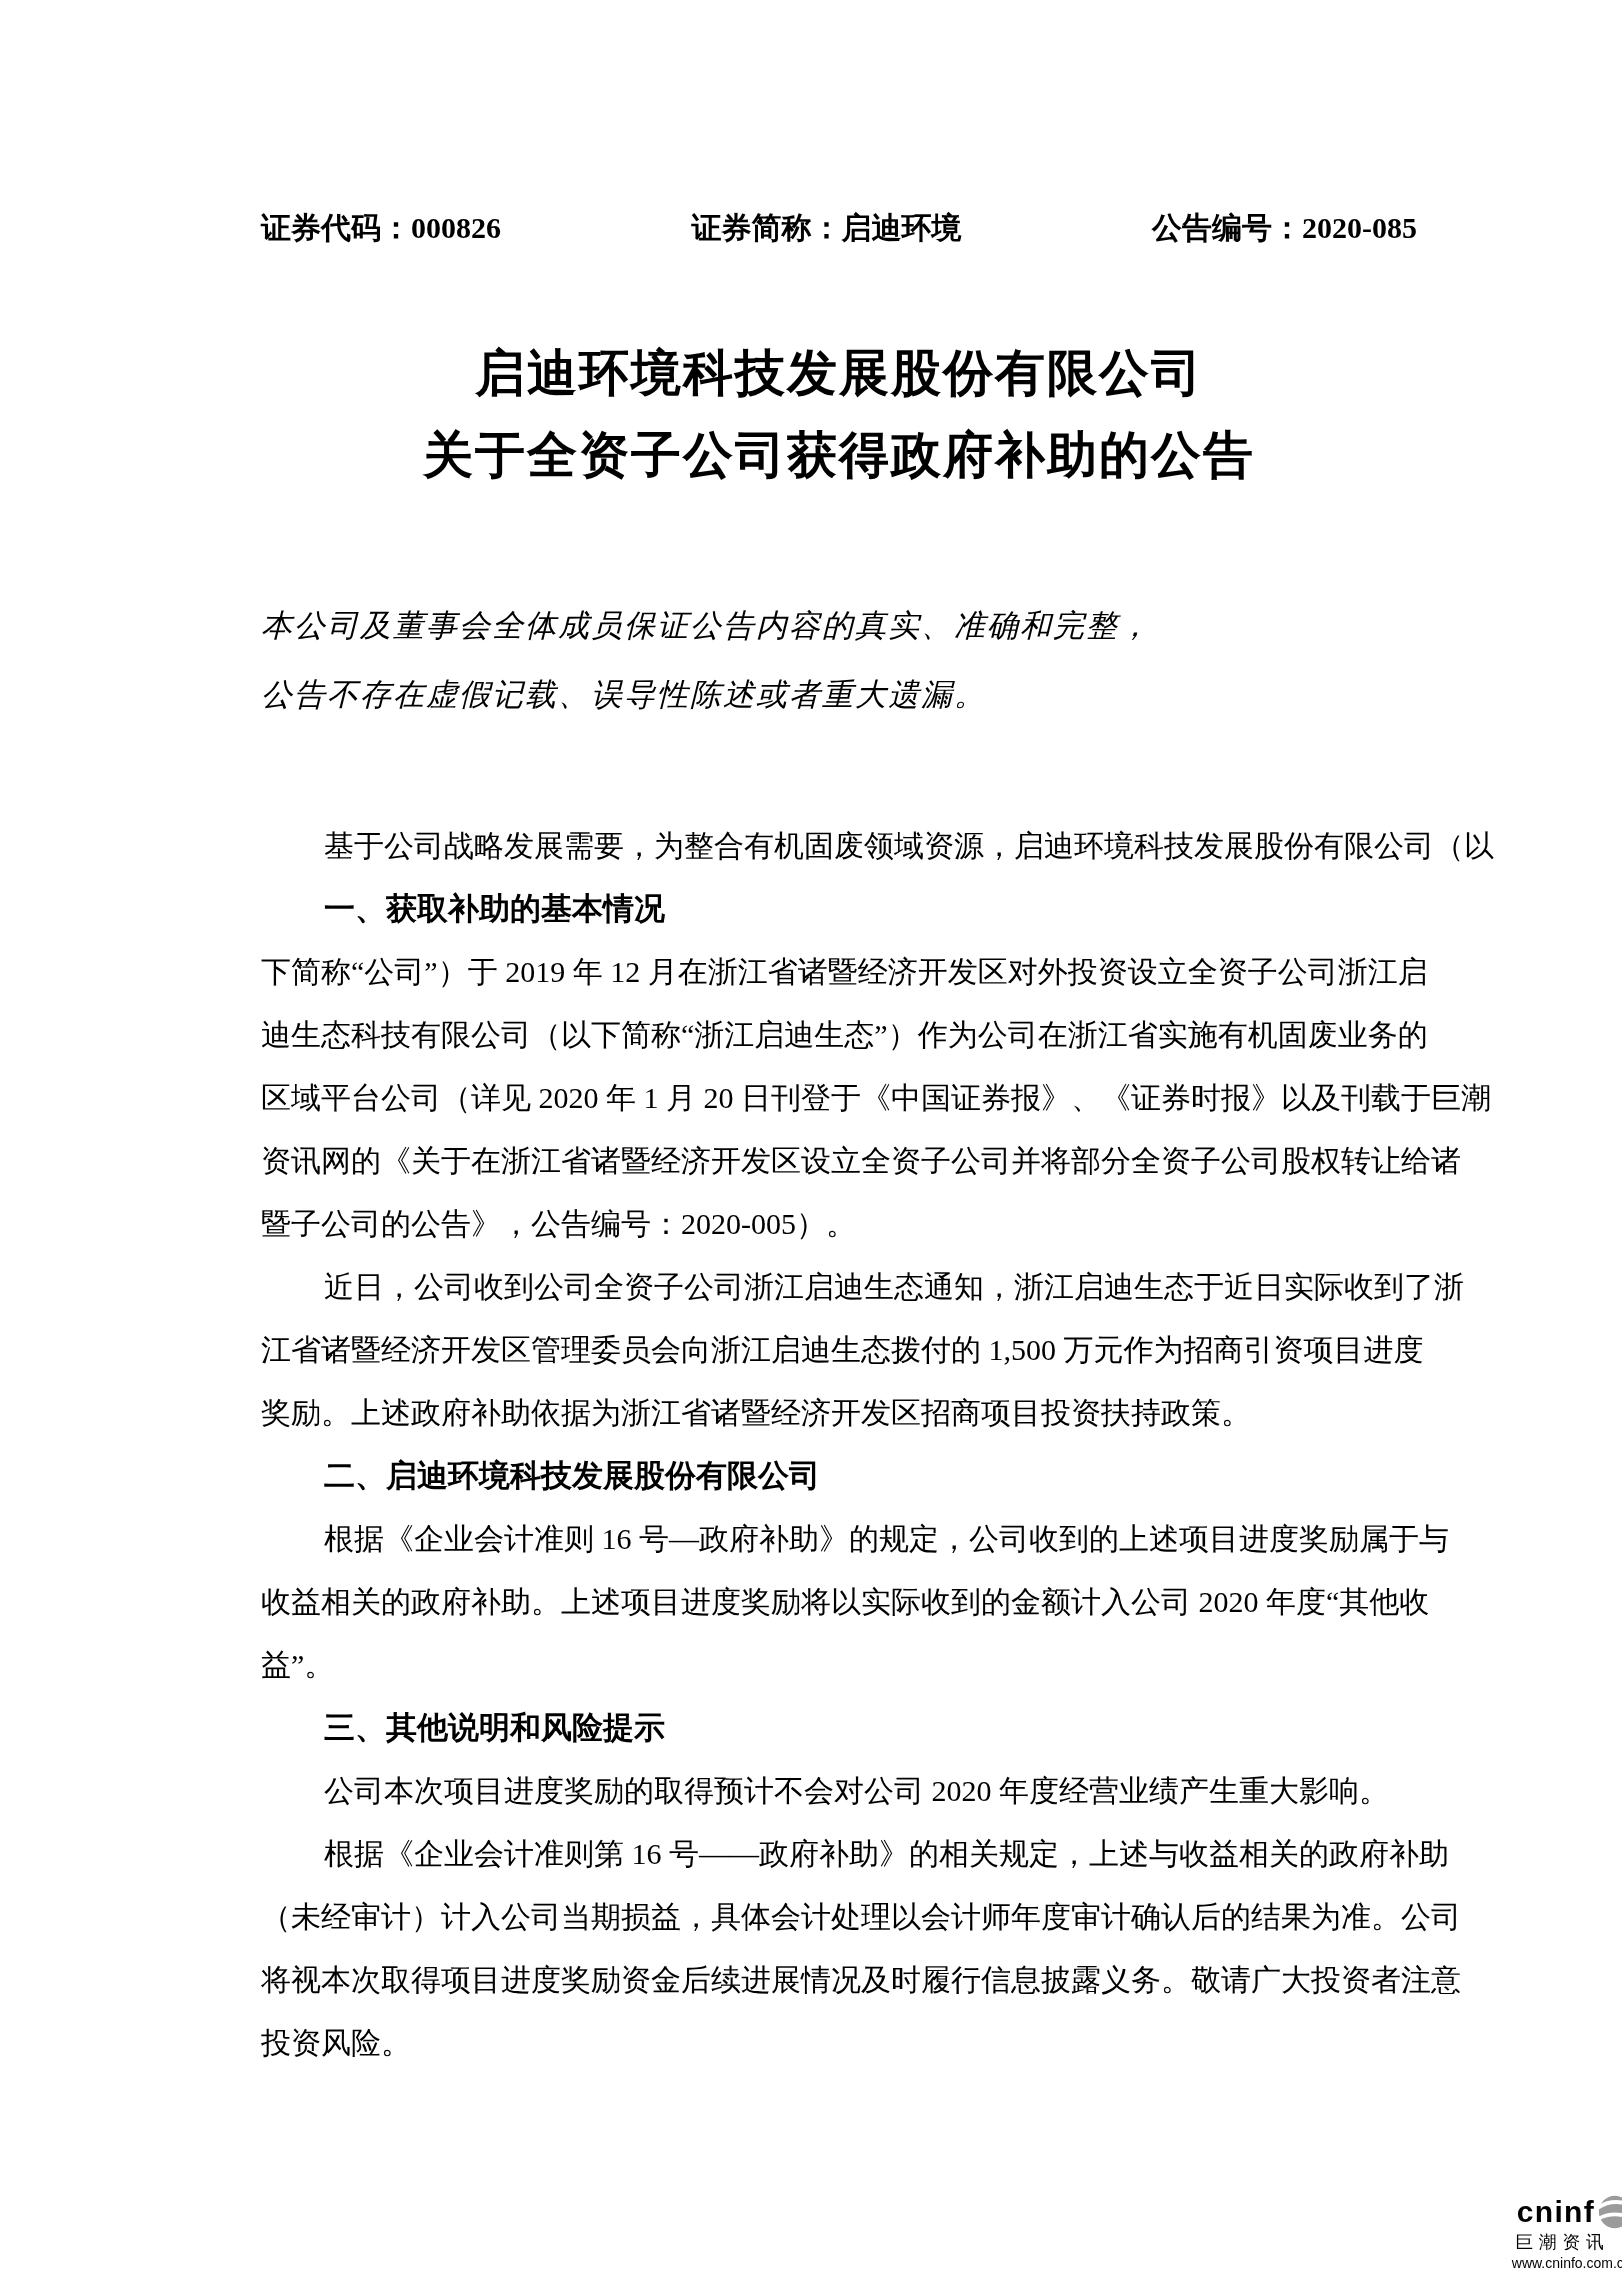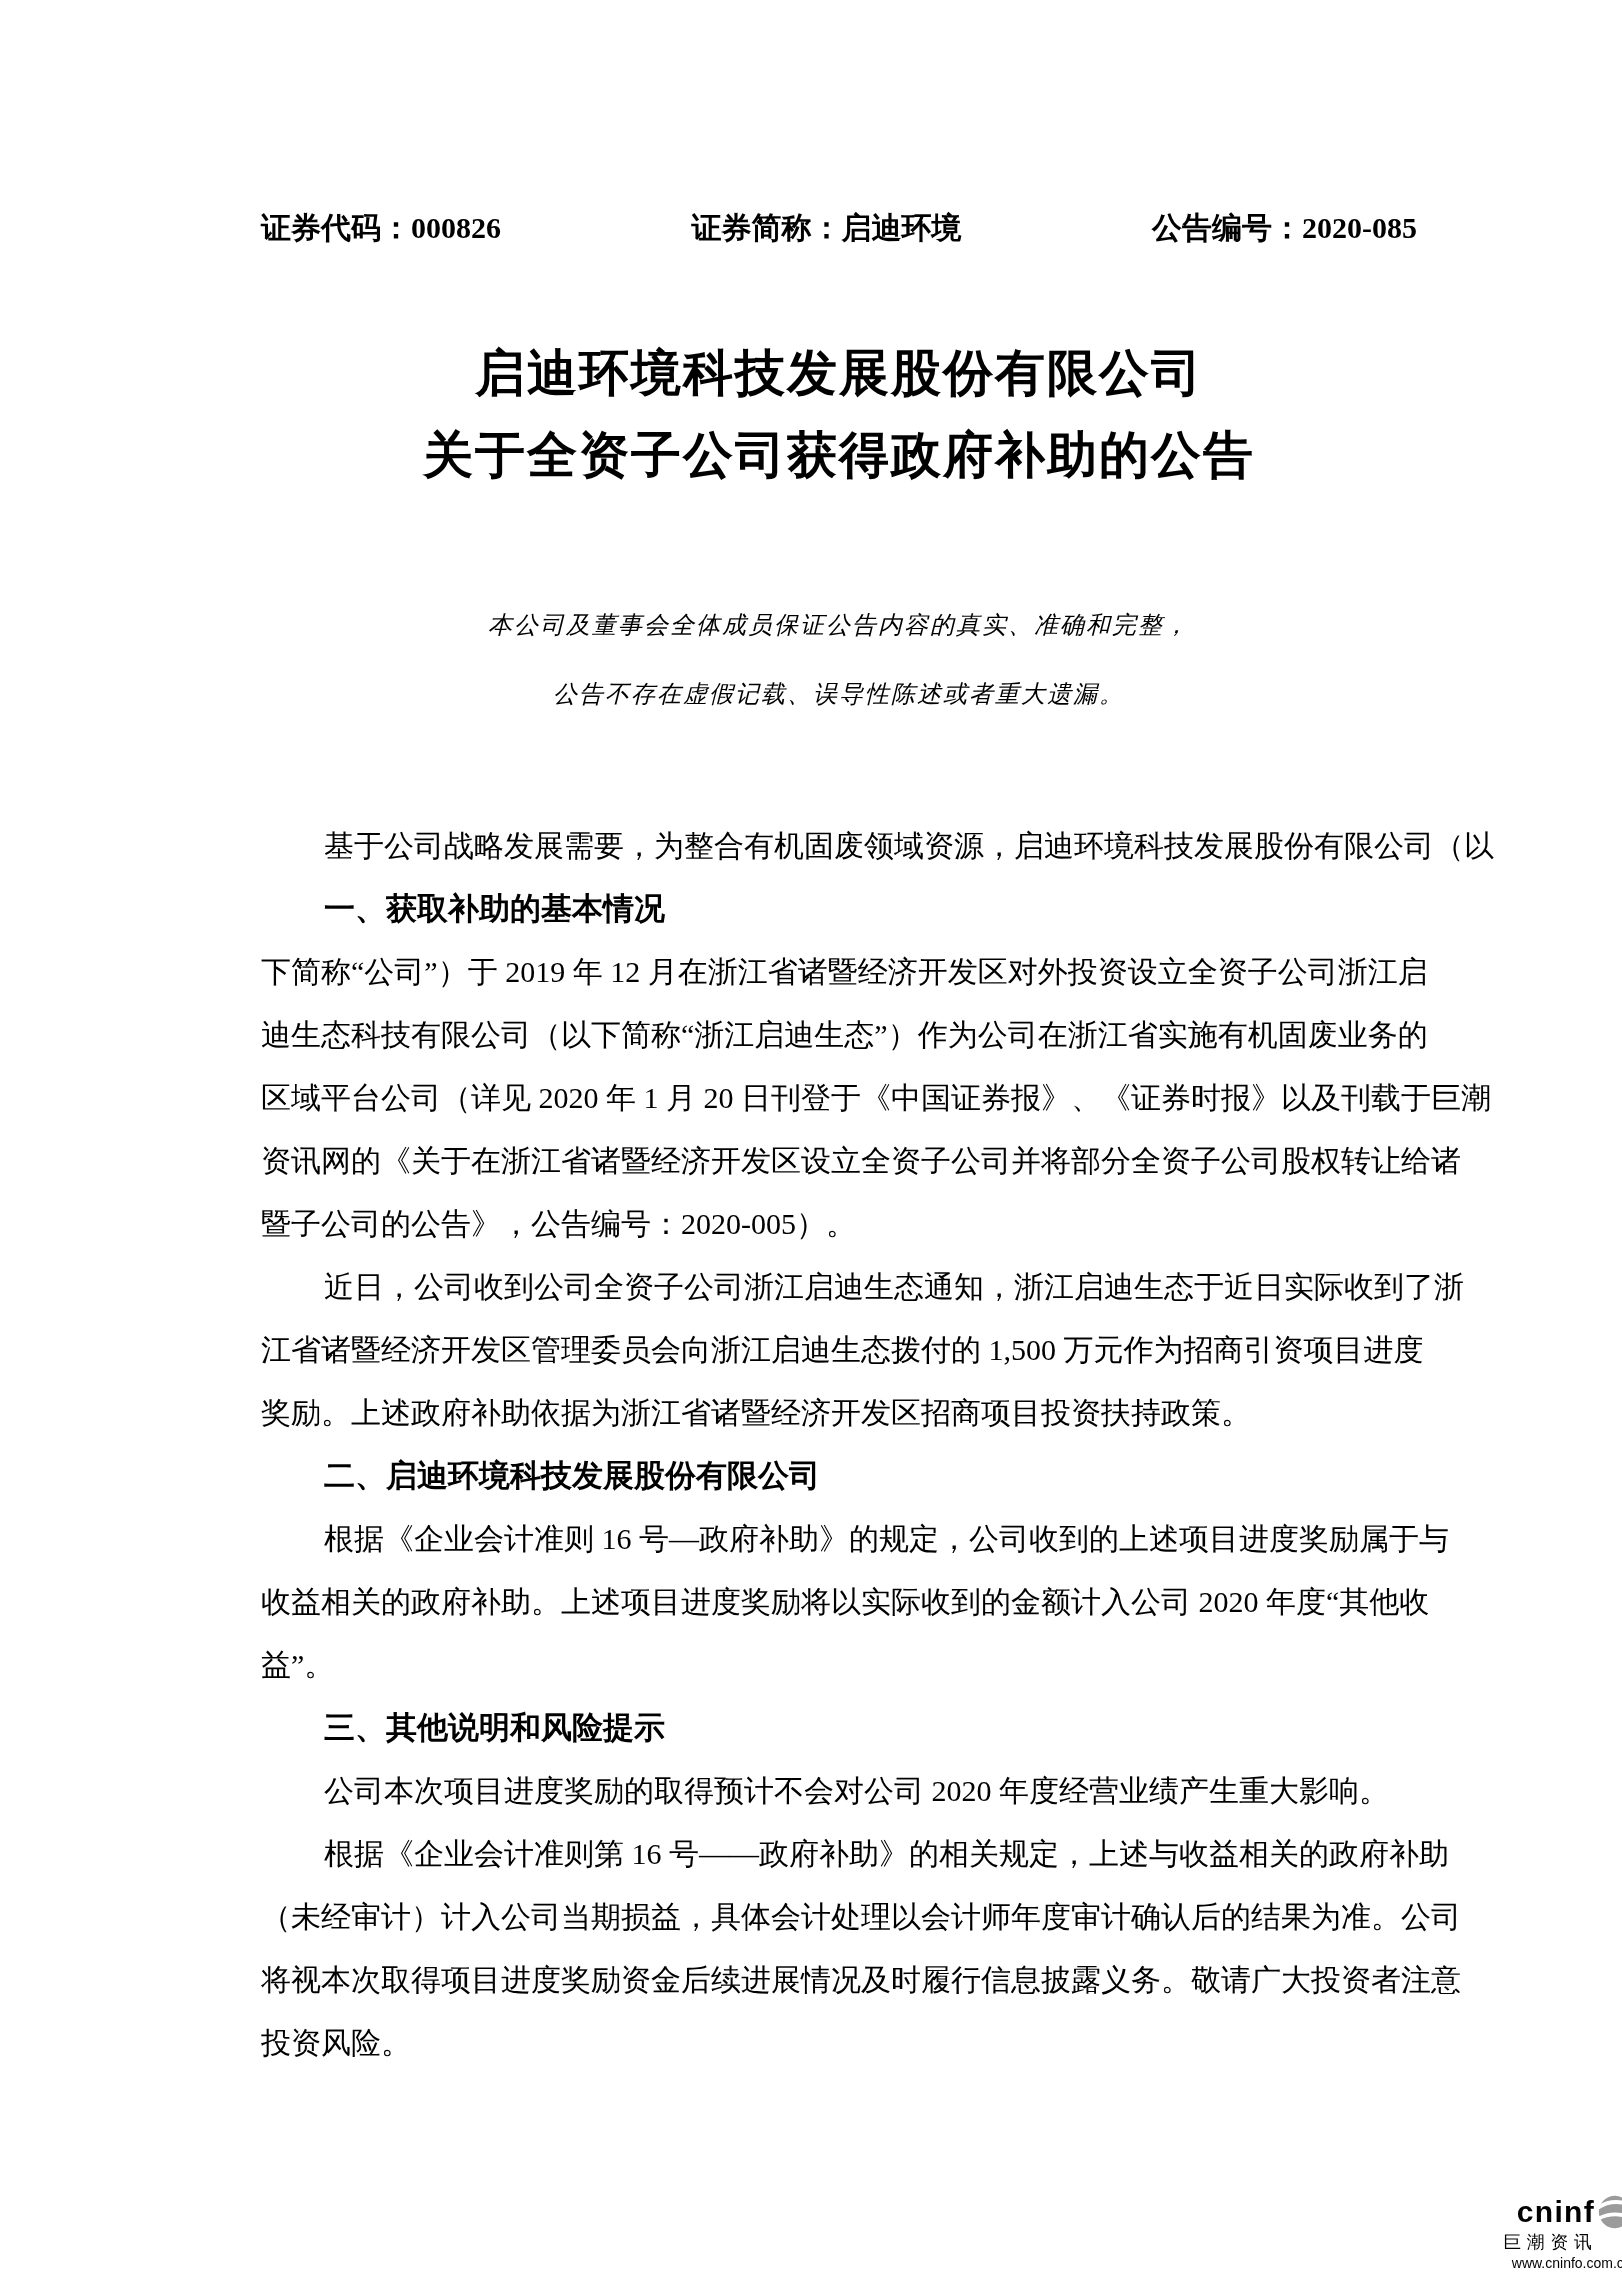--- a/index.html
+++ b/index.html
@@ -26,23 +26,22 @@
     font-weight:bold;
     font-size:50px;
     line-height:60px;
     letter-spacing:2px;
   }
   .title.first { margin-top:99px; }
   .title.second { margin-top:22px; }
   .disclaimer {
     margin-top:106px;
     font-style:italic;
-    font-size:24px;
+    font-size:31px;
     letter-spacing:2px;
-    text-align:center;
     line-height:69px;
   }
   .doc-body { margin-top:85px; font-size:30px; }
   .bodyline {
     height:63px;
     line-height:63px;
     text-align:justify;
     text-align-last:justify;
     white-space:nowrap;
   }
@@ -59,21 +58,21 @@
     position:absolute;
     right:14.4px; bottom:23.6px;
     text-align:right;
     font-family:"Liberation Sans","DejaVu Sans",sans-serif;
   }
   .logo-top { display:flex; align-items:center; justify-content:flex-end; }
   .logo-brand {
     font-size:30px; font-weight:bold; letter-spacing:1.3px;
   }
   .logo-icon { width:34px; height:34px; margin-left:2.6px; }
-  .logo-cn { font-size:17.7px; letter-spacing:5.9px; margin-top:1.3px; margin-right:34px; }
+  .logo-cn { font-size:17.7px; letter-spacing:5.9px; margin-top:1.3px; margin-right:22px; }
   .logo-url { font-size:14px; margin-top:1.3px; }
   .gray { color:#000000; }
 </style>
 </head>
 <body>
 
 <div class="page">
   <div class="content">
 
     <div class="header-row">

